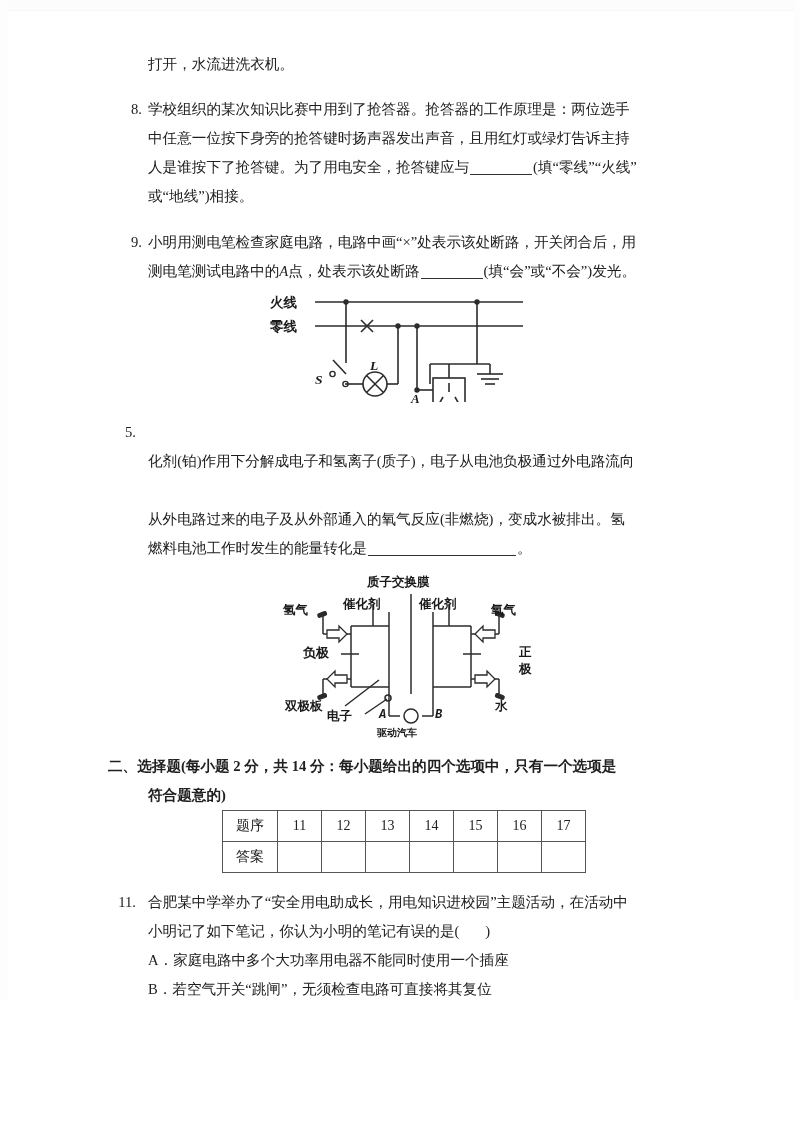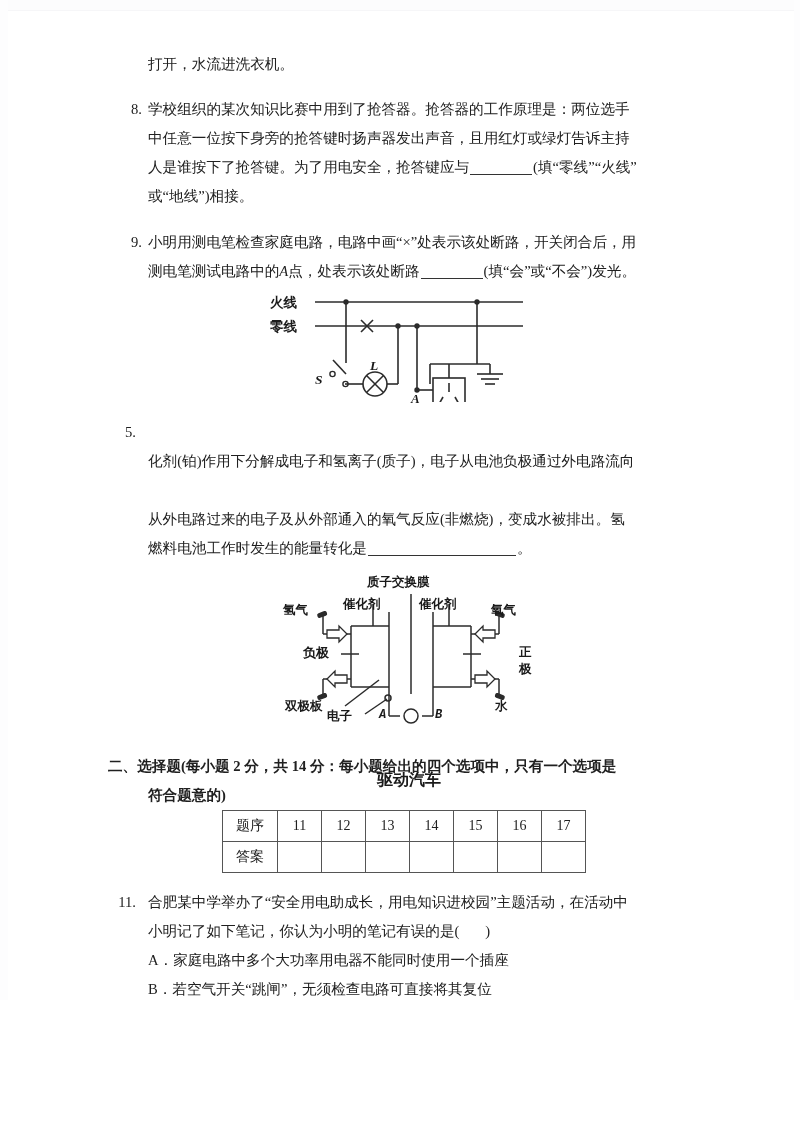--- a/index.html
+++ b/index.html
@@ -306,21 +306,21 @@
       <div style="position:absolute; left:136px; top:20px; font-size:12.5px; font-weight:bold;">催化剂</div>
       <div style="position:absolute; left:0; top:26px; font-size:12.5px; font-weight:bold;">氢气</div>
       <div style="position:absolute; left:208px; top:26px; font-size:12.5px; font-weight:bold;">氧气</div>
       <div style="position:absolute; left:20px; top:68px; font-size:13px; font-weight:bold;">负极</div>
       <div style="position:absolute; left:196px; top:68px; font-size:12.5px; font-weight:bold;margin-left:40px;">正极</div>
       <div style="position:absolute; left:2px; top:122px; font-size:12.5px; font-weight:bold;">双极板</div>
       <div style="position:absolute; left:212px; top:122px; font-size:12.5px; font-weight:bold;">水</div>
       <div style="position:absolute; left:44px; top:132px; font-size:12.5px; font-weight:bold;">电子</div>
       <div style="position:absolute; left:96px; top:132px; font-size:12px; font-weight:bold; font-style:italic;">A</div>
       <div style="position:absolute; left:152px; top:132px; font-size:12px; font-weight:bold; font-style:italic;">B</div>
-      <div style="position:absolute; left:94px; top:150px; font-size:16px; font-weight:bold;margin-top:44px;">驱动汽车</div>
+      <div style="position:absolute; left:94px; top:150px; font-size:10px; font-weight:bold;">驱动汽车</div>
     </div>
 
     <div class="line" style="left:108px; top:752px; font-weight:bold;">二、选择题(每小题 2 分，共 14 分：每小题给出的四个选项中，只有一个选项是</div>
     <div class="line" style="left:148px; top:781px; font-weight:bold;">符合题意的)</div>
 
     <table id="answer-table">
       <tbody>
         <tr>
           <td class="hcell">题序</td>
           <td class="ncell">11</td>

